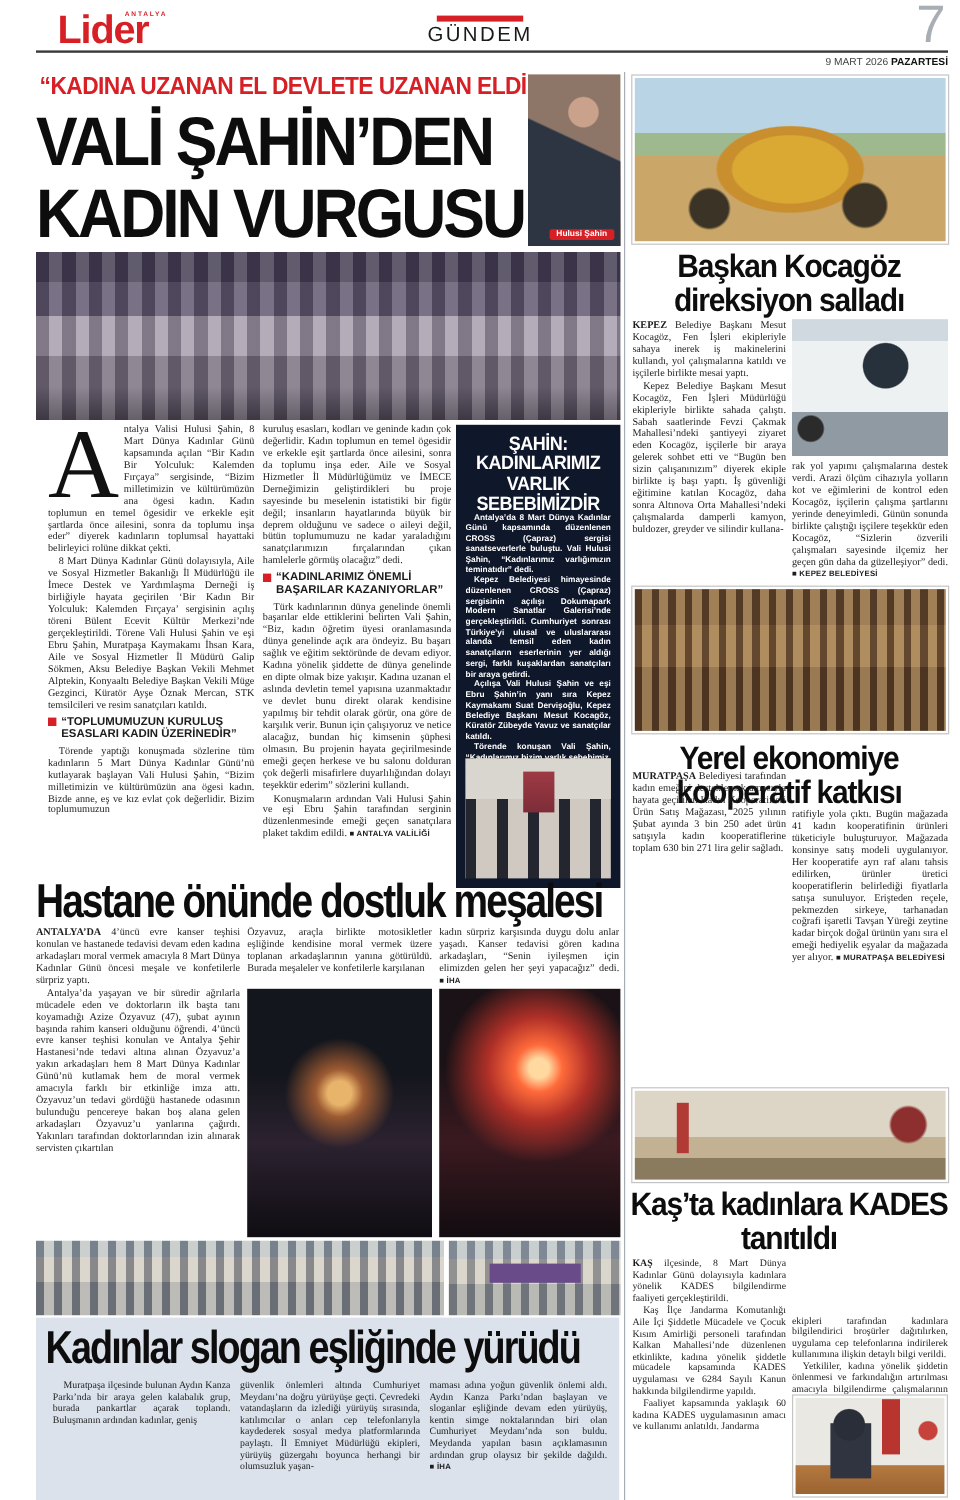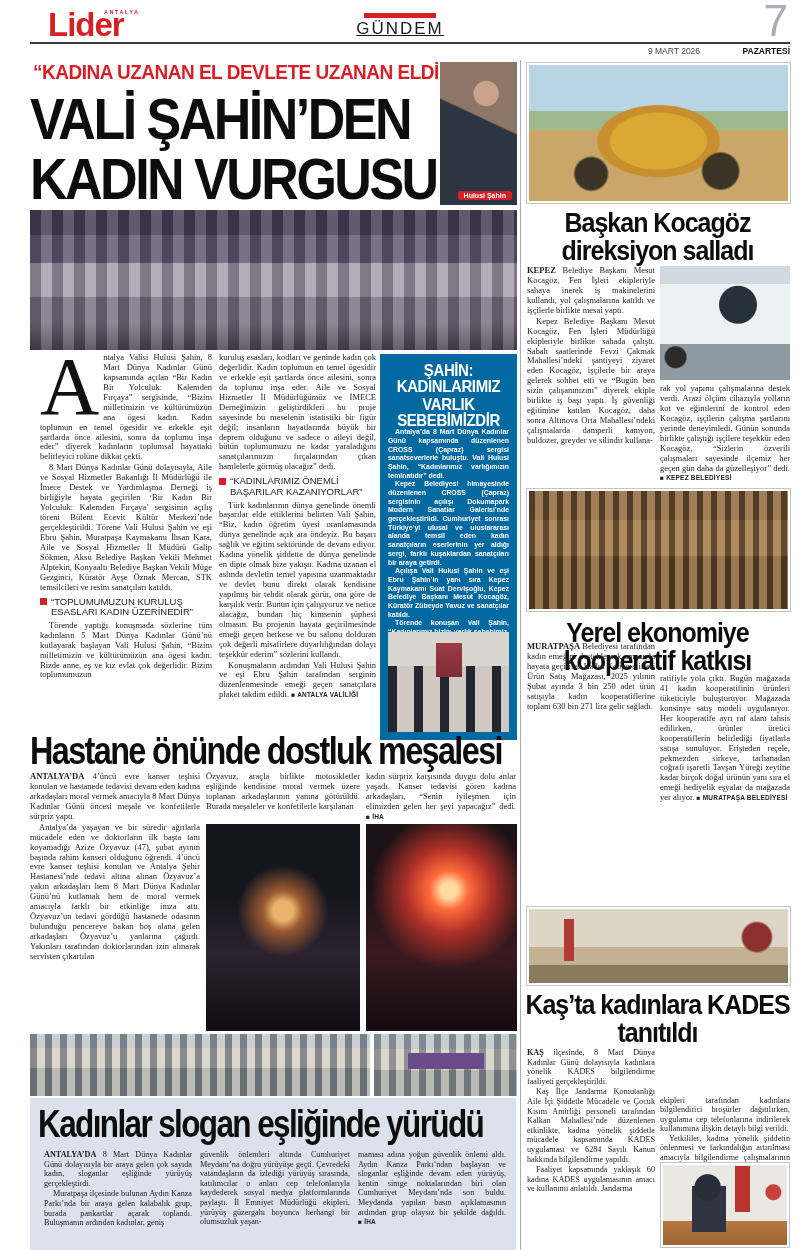--- a/index.html
+++ b/index.html
@@ -5,27 +5,27 @@
   html,body{margin:0;padding:0;background:#fff;}
   .page{position:relative;width:800px;height:1250px;background:#fff;overflow:hidden;
         font-family:"Liberation Serif",serif;color:#1c1c1c;}
   
   .logo{position:absolute;left:48px;top:6px;font-family:"Liberation Sans",sans-serif;
         font-weight:bold;font-size:33px;letter-spacing:-1px;color:#d71f26;}
   .logo-sup{position:absolute;left:104px;top:9px;font-family:"Liberation Sans",sans-serif;
         font-size:5.5px;letter-spacing:1.5px;color:#d71f26;font-weight:bold;}
   .section-bar{position:absolute;left:364px;top:13px;width:72px;height:5px;background:#d71f26;}
   .section-head{position:absolute;left:0;top:19px;width:800px;text-align:center;
-        font-family:"Liberation Sans",sans-serif;font-size:17px;letter-spacing:2px;color:#1a1a1a;text-decoration:underline;}
+        font-family:"Liberation Sans",sans-serif;font-size:17px;letter-spacing:2px;color:#1a1a1a;}
   .page-num{position:absolute;right:12px;top:-4px;font-family:"Liberation Sans",sans-serif;
         font-size:44px;font-weight:normal;color:#a8aeb4;}
   .header-rule{position:absolute;left:30px;right:10px;top:42px;height:2px;background:#3b3b3b;}
   .date-line{position:absolute;right:10px;top:46px;font-family:"Liberation Sans",sans-serif;
         font-size:8.5px;color:#444;}
-  .date-line b{color:#111;margin-left:40px;}
+  .date-line b{color:#111;}
   
   .kicker{position:absolute;left:33px;top:61px;font-family:"Liberation Sans",sans-serif;
         font-weight:bold;font-size:19px;letter-spacing:-0.5px;color:#d71f26;
         transform:scaleY(1.08);transform-origin:top left;}
   .h1a{position:absolute;left:30px;top:86px;font-family:"Liberation Sans",sans-serif;
         font-weight:bold;font-size:52px;letter-spacing:-2.5px;color:#0d0d0d;
         transform:scaleY(1.1);transform-origin:top left;}
   .h1b{position:absolute;left:30px;top:146px;font-family:"Liberation Sans",sans-serif;
         font-weight:bold;font-size:52px;letter-spacing:-2.5px;color:#0d0d0d;
         transform:scaleY(1.1);transform-origin:top left;}
@@ -35,27 +35,27 @@
   .h-side{position:absolute;width:265px;text-align:center;font-family:"Liberation Sans",sans-serif;
         font-weight:bold;font-size:25px;line-height:1.05;letter-spacing:-1px;color:#0d0d0d;
         transform:scaleY(1.08);transform-origin:top center;}
   
   .col{position:absolute;overflow:hidden;font-size:8.5px;line-height:1.17;text-align:justify;}
   .col p{margin:0 0 1px 0;text-indent:9px;}
   .col p.noind{text-indent:0;}
   .lead-word{font-weight:bold;}
   .credit{font-family:"Liberation Sans",sans-serif;font-weight:bold;font-size:6.5px;
         letter-spacing:0.2px;white-space:nowrap;}
-  .subhead{font-family:"Liberation Sans",sans-serif;font-weight:normal;font-size:9.5px;
+  .subhead{font-family:"Liberation Sans",sans-serif;font-weight:bold;font-size:9.5px;
         line-height:1.12;margin:4px 0 3px 0 !important;padding-left:11px;position:relative;
         text-indent:0 !important;text-align:left;}
   .subhead::before{content:"";position:absolute;left:0;top:1.5px;width:7px;height:7px;background:#d71f26;}
   .dropcap{float:left;font-size:82px;line-height:0.78;padding:2px 4px 0 0;font-family:"Liberation Serif",serif;color:#111;}
   
-  .redbox{position:absolute;left:380px;top:354px;width:137px;height:386px;background:#0369a1;
+  .redbox{position:absolute;left:380px;top:354px;width:137px;height:386px;background:#0f172a;
         box-sizing:border-box;padding:8px 8px;}
   .redbox .btitle{font-family:"Liberation Sans",sans-serif;font-weight:bold;font-size:15px;
         line-height:1.02;color:#fff;letter-spacing:-0.4px;text-align:center;margin-bottom:5px;
         transform:scaleY(1.08);transform-origin:top center;}
   .redbox .btext{height:222px;overflow:hidden;color:#fff;font-family:"Liberation Sans",sans-serif;
         font-weight:bold;font-size:6.9px;line-height:1.26;text-align:justify;}
   .redbox .btext p{margin:0;text-indent:7px;}
   
   .photo{position:absolute;overflow:hidden;}
   .pframe{position:absolute;background:#fff;border:1px solid #c4c4c4;padding:2px;box-sizing:border-box;}
@@ -179,21 +179,20 @@
 
   <div class="photo ph-night1" style="left:206px;top:824px;width:154px;height:207px;"></div>
   <div class="photo ph-night2" style="left:366px;top:824px;width:151px;height:207px;"></div>
   <div class="photo ph-march1" style="left:30px;top:1034px;width:340px;height:62px;"></div>
   <div class="photo ph-march2" style="left:374px;top:1034px;width:143px;height:62px;"></div>
 
   <div class="bottom-bg"></div>
   <div class="h-mid" style="left:38px;top:1102px;font-size:35px;">Kadınlar slogan eşliğinde yürüdü</div>
 
   <div class="col" style="left:44px;top:1150px;width:148px;height:92px;font-size:8.2px;">
-    <p class="noind"><span class="lead-word">ANTALYA’DA</span><span> 8 Mart Dünya Kadınlar Günü dolayısıyla bir araya gelen çok sayıda kadın, sloganlar eşliğinde yürüyüş gerçekleştirdi.</span></p>
     <p>Muratpaşa ilçesinde bulunan Aydın Kanza Parkı’nda bir araya gelen kalabalık grup, burada pankartlar açarak toplandı. Buluşmanın ardından kadınlar, geniş</p>
   </div>
   <div class="col" style="left:200px;top:1150px;width:150px;height:92px;font-size:8.2px;">
     <p class="noind">güvenlik önlemleri altında Cumhuriyet Meydanı’na doğru yürüyüşe geçti. Çevredeki vatandaşların da izlediği yürüyüş sırasında, katılımcılar o anları cep telefonlarıyla kaydederek sosyal medya platformlarında paylaştı. İl Emniyet Müdürlüğü ekipleri, yürüyüş güzergahı boyunca herhangi bir olumsuzluk yaşan-</p>
   </div>
   <div class="col" style="left:358px;top:1150px;width:148px;height:92px;font-size:8.2px;">
     <p class="noind"><span>maması adına yoğun güvenlik önlemi aldı. Aydın Kanza Parkı’ndan başlayan ve sloganlar eşliğinde devam eden yürüyüş, kentin simge noktalarından biri olan Cumhuriyet Meydanı’nda son buldu. Meydanda yapılan basın açıklamasının ardından grup olaysız bir şekilde dağıldı. </span><span class="credit">■ İHA</span></p>
   </div>
 
   <div class="vdivider"></div>

